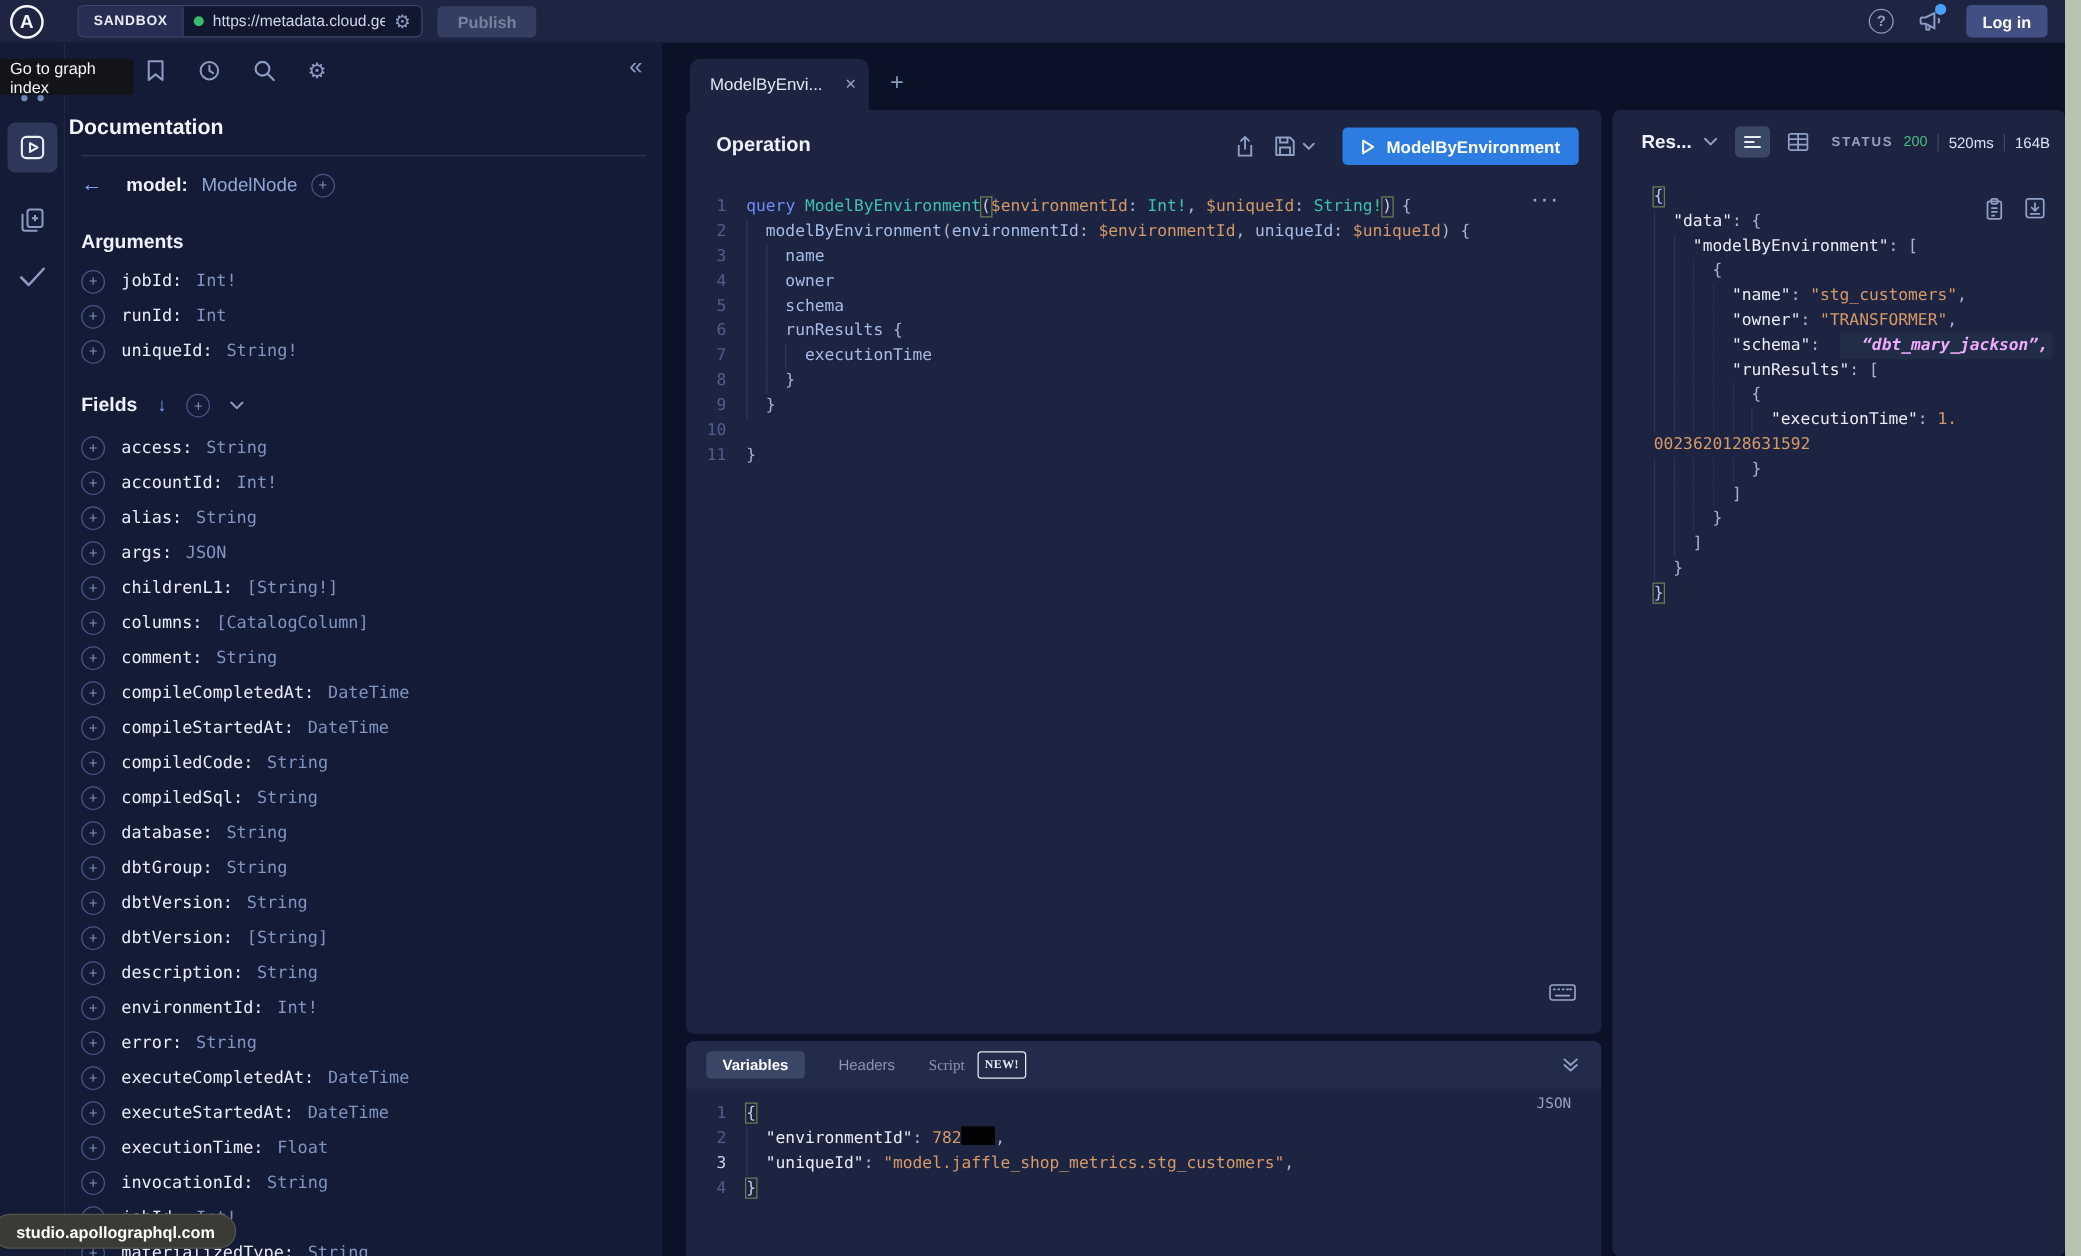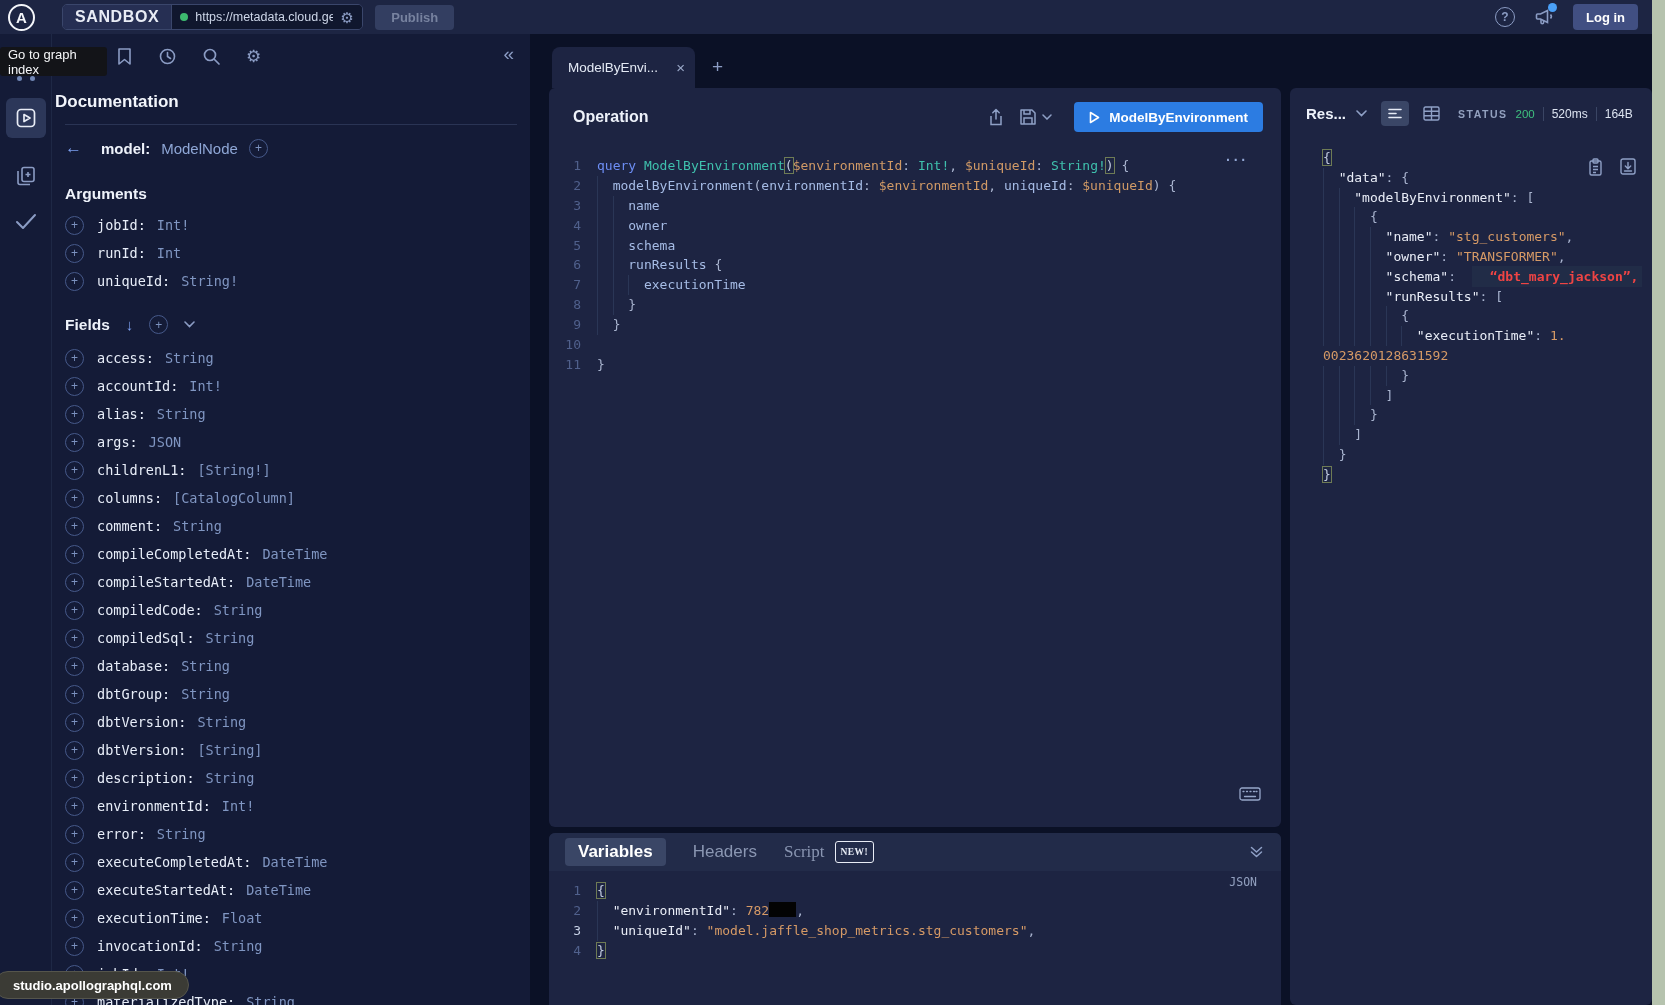--- a/index.html
+++ b/index.html
@@ -8,21 +8,21 @@
     background:#0b1126;font-family:"Liberation Sans",sans-serif;color:#e8ecf5;}
 
   
   .topbar{position:absolute;left:0;top:0;width:1652px;height:34px;background:#1d2543;
     display:flex;align-items:center;z-index:5;}
   .logo{width:27px;height:27px;border:2px solid #f4f6fa;border-radius:50%;margin-left:8px;
     display:flex;align-items:center;justify-content:center;font-weight:bold;font-size:15px;color:#f4f6fa;}
   .url-group{display:flex;align-items:stretch;height:26px;margin-left:27px;
     border:1px solid #3a466b;border-radius:5px;overflow:hidden;}
   .sandbox-chip{display:flex;align-items:center;padding:0 12px;background:#262f53;
-    border-right:1px solid #3a466b;font-size:16px;font-weight:bold;letter-spacing:.6px;color:#e8ecf5;}
+    border-right:1px solid #3a466b;font-size:11px;font-weight:bold;letter-spacing:.6px;color:#e8ecf5;}
   .url-box{display:flex;align-items:center;gap:7px;background:#10172e;padding:0 8px;width:190px;}
   .green-dot{width:8px;height:8px;border-radius:50%;background:#3dba6f;flex:none;}
   .url-text{font-size:12.5px;color:#cdd6e8;white-space:nowrap;overflow:hidden;width:138px;}
   .gear-glyph{font-size:15px;color:#8b9cc4;line-height:1;}
   .publish-btn{margin-left:12px;height:25px;padding:0 16px;background:#333e61;border:none;
     border-radius:4px;color:#77829f;font-size:13px;font-weight:bold;}
   .topbar-right{margin-left:auto;display:flex;align-items:center;gap:18px;margin-right:14px;}
   .help-circle{width:20px;height:20px;border:1.5px solid #8b9cc4;border-radius:50%;color:#8b9cc4;
     display:flex;align-items:center;justify-content:center;font-size:12px;font-weight:bold;}
   .mega-wrap{position:relative;width:22px;height:22px;color:#8b9cc4;}
@@ -82,42 +82,42 @@
   .code-area{position:relative;padding-top:10px;}
   .code-line{display:flex;height:19.9px;font-family:"DejaVu Sans Mono",monospace;font-size:13px;line-height:19.9px;white-space:pre;}
   .ln{flex:none;width:48px;text-align:right;padding-right:16px;color:#50608c;}
   .code-line.active .ln{color:#c7d1e6;}
   .code-body{white-space:pre;}
   .guide{display:inline-block;width:2ch;height:19.9px;vertical-align:top;box-shadow:inset 1px 0 0 #2a3656;}
   .sg-kw{color:#6d8ef5;} .sg-op{color:#3fc0ad;} .sg-ty{color:#3fc0ad;}
   .sg-vr{color:#d19a66;} .sg-pn{color:#a9b4cf;} .sg-fd{color:#a6bce6;}
   .sg-ky{color:#e9edf7;} .sg-st{color:#d69a66;} .sg-nm{color:#d69a66;}
   .sg-hl{outline:1px solid #6e7b55;color:#c2cce0;}
-  .sg-rd{background:#212c47;color:#ef4444;font-weight:bold;padding:3px 4px 3px 18px;}
+  .sg-rd{background:#212c47;color:#f0abfc;font-weight:bold;padding:3px 4px 3px 18px;font-style:italic;}
   .sg-bx{display:inline-block;width:27px;height:15px;background:#030303;vertical-align:-2px;}
   .op-menu-dots{position:absolute;right:32px;top:64px;color:#93a7d4;font-weight:bold;letter-spacing:3px;font-size:14px;}
   .kbd-btn{position:absolute;right:20px;bottom:26px;color:#96a6c9;}
 
   
   .vars-panel{left:19px;top:799px;width:732px;height:172px;border-radius:6px 6px 0 0;}
   .vars-header{height:38px;background:#222b49;border-radius:6px 6px 0 0;display:flex;align-items:center;
     padding:0 18px 0 16px;gap:27px;}
-  .vtab{font-size:17px;color:#8a96b2;}
+  .vtab{font-size:12px;color:#8a96b2;}
   .vtab.active{background:#3a4666;border-radius:4px;padding:4px 13px;color:#fff;font-weight:bold;}
   .script-group{display:flex;align-items:center;gap:10px;font-family:Liberation Serif, serif;}
   .new-badge{border:1px solid #e8ecf5;border-radius:3px;padding:5px 5px;font-size:9.5px;font-weight:bold;
     color:#e8ecf5;letter-spacing:.4px;}
   .vars-collapse{margin-left:auto;color:#8fa0c6;}
   .vars-body{position:relative;padding-top:10px;}
   .json-mode{position:absolute;right:24px;top:4px;color:#93a1c0;font-size:11.5px;
     font-family:"DejaVu Sans Mono",monospace;}
 
   
   .resp-panel{left:760px;top:54px;width:362px;height:917px;}
-  .resp-header{display:flex;align-items:center;padding:13px 12px 0 16px;gap:10px;}
+  .resp-header{display:flex;align-items:center;padding:13px 12px 0 16px;gap:10px;justify-content:flex-end;}
   .resp-title{font-size:15px;font-weight:bold;color:#eef2fa;white-space:nowrap;}
   .resp-chev{color:#8fa0c6;}
   .view-pill{width:28px;height:25px;background:#3a4666;border-radius:4px;display:flex;
     align-items:center;justify-content:center;color:#e7ecf6;margin-left:4px;}
   .table-btn{color:#8fa0c6;margin-left:4px;display:flex;align-items:center;}
   .status-cluster{display:flex;align-items:center;gap:8px;margin-left:8px;}
   .status-label{font-size:10.5px;letter-spacing:1.5px;color:#93a1bf;font-weight:bold;}
   .status-code{font-size:11.5px;font-weight:normal;color:#3fc07f;}
   .hsep{width:1px;height:14px;background:#3a4564;}
   .latency,.resp-size{font-size:12px;color:#dce3f0;}

